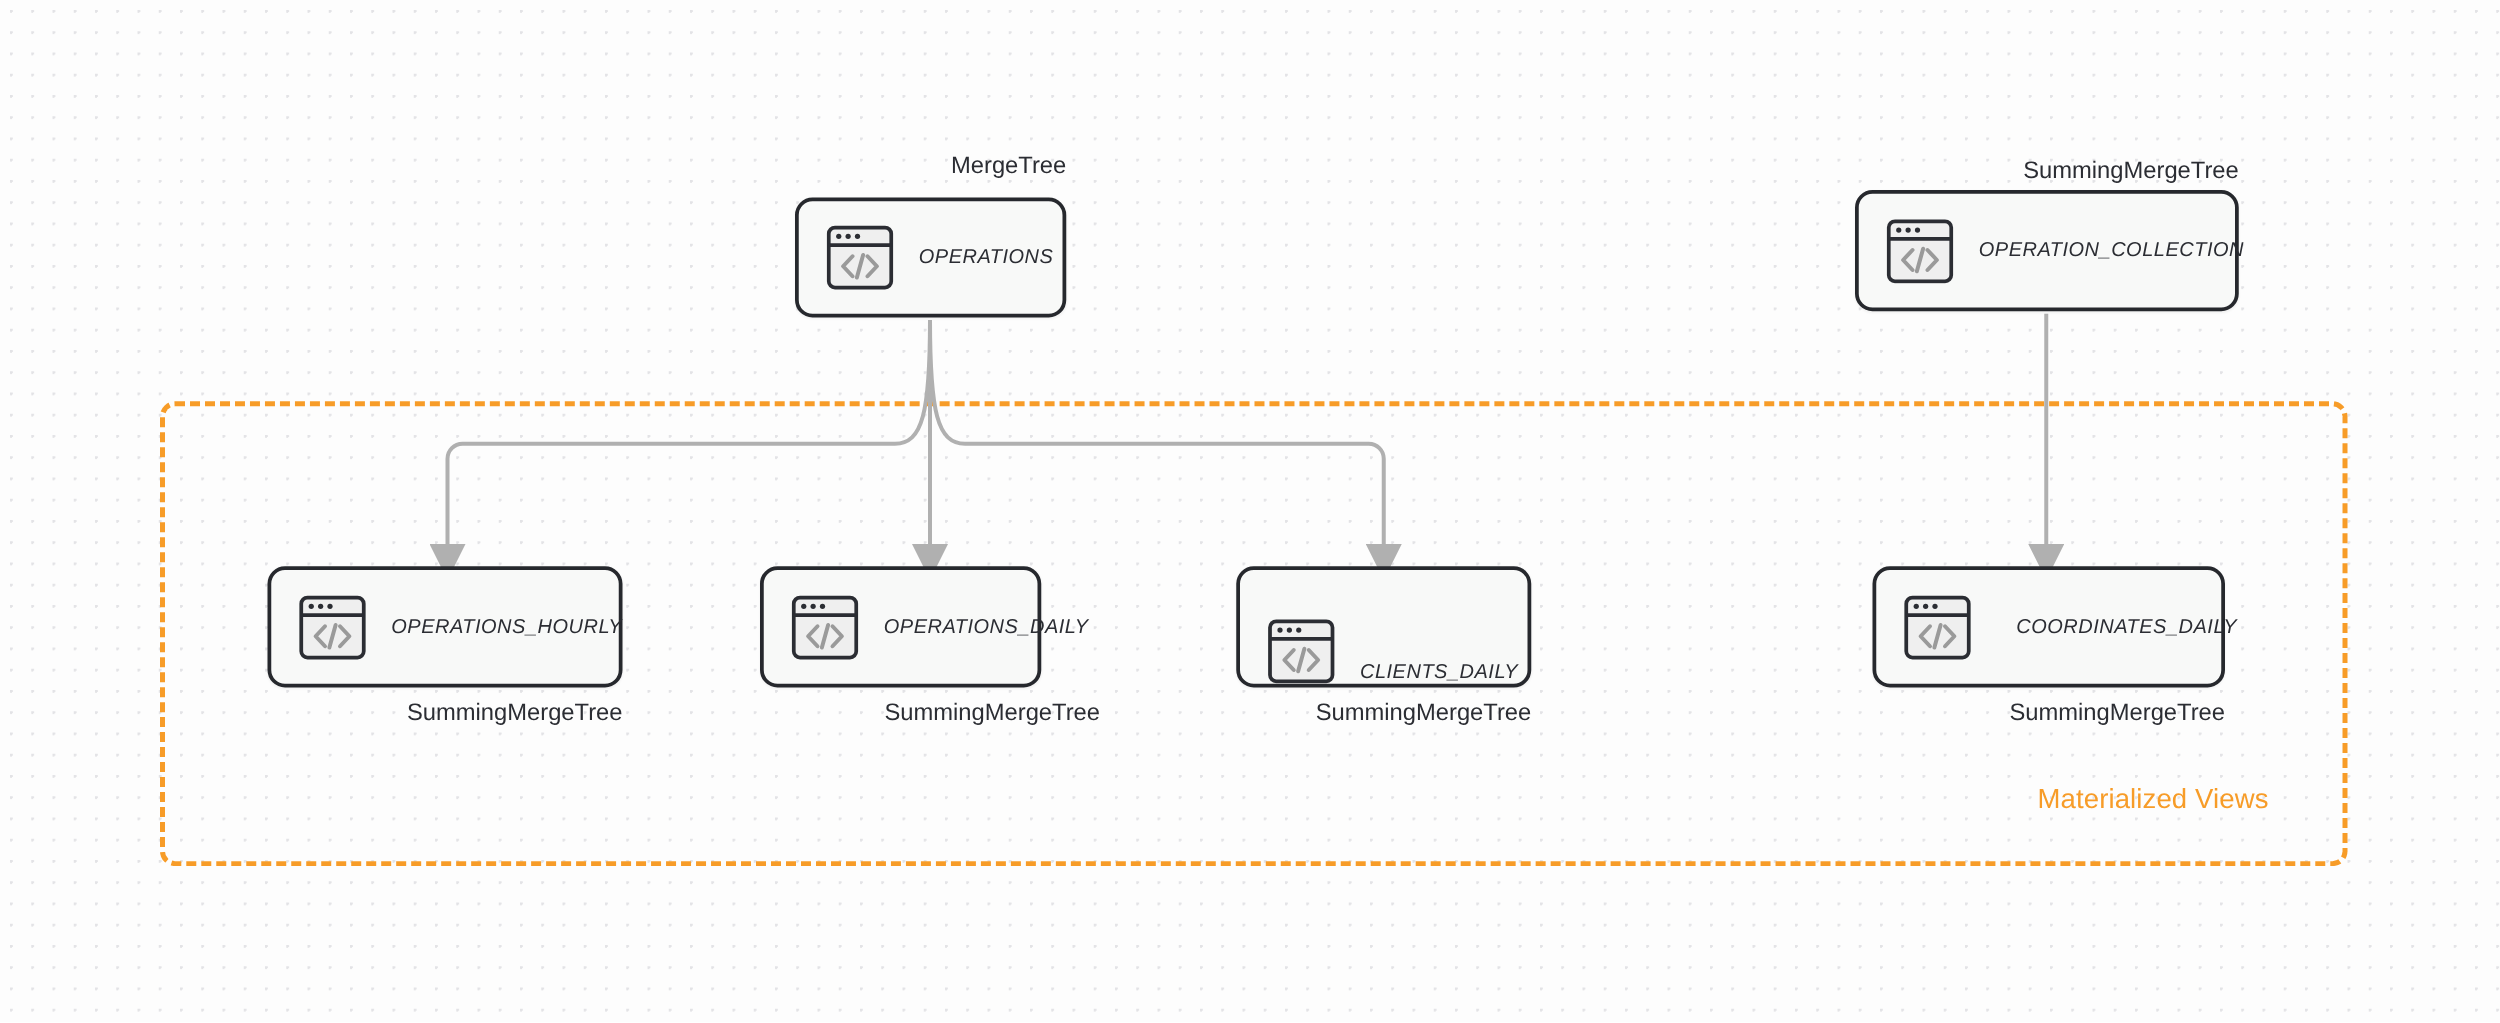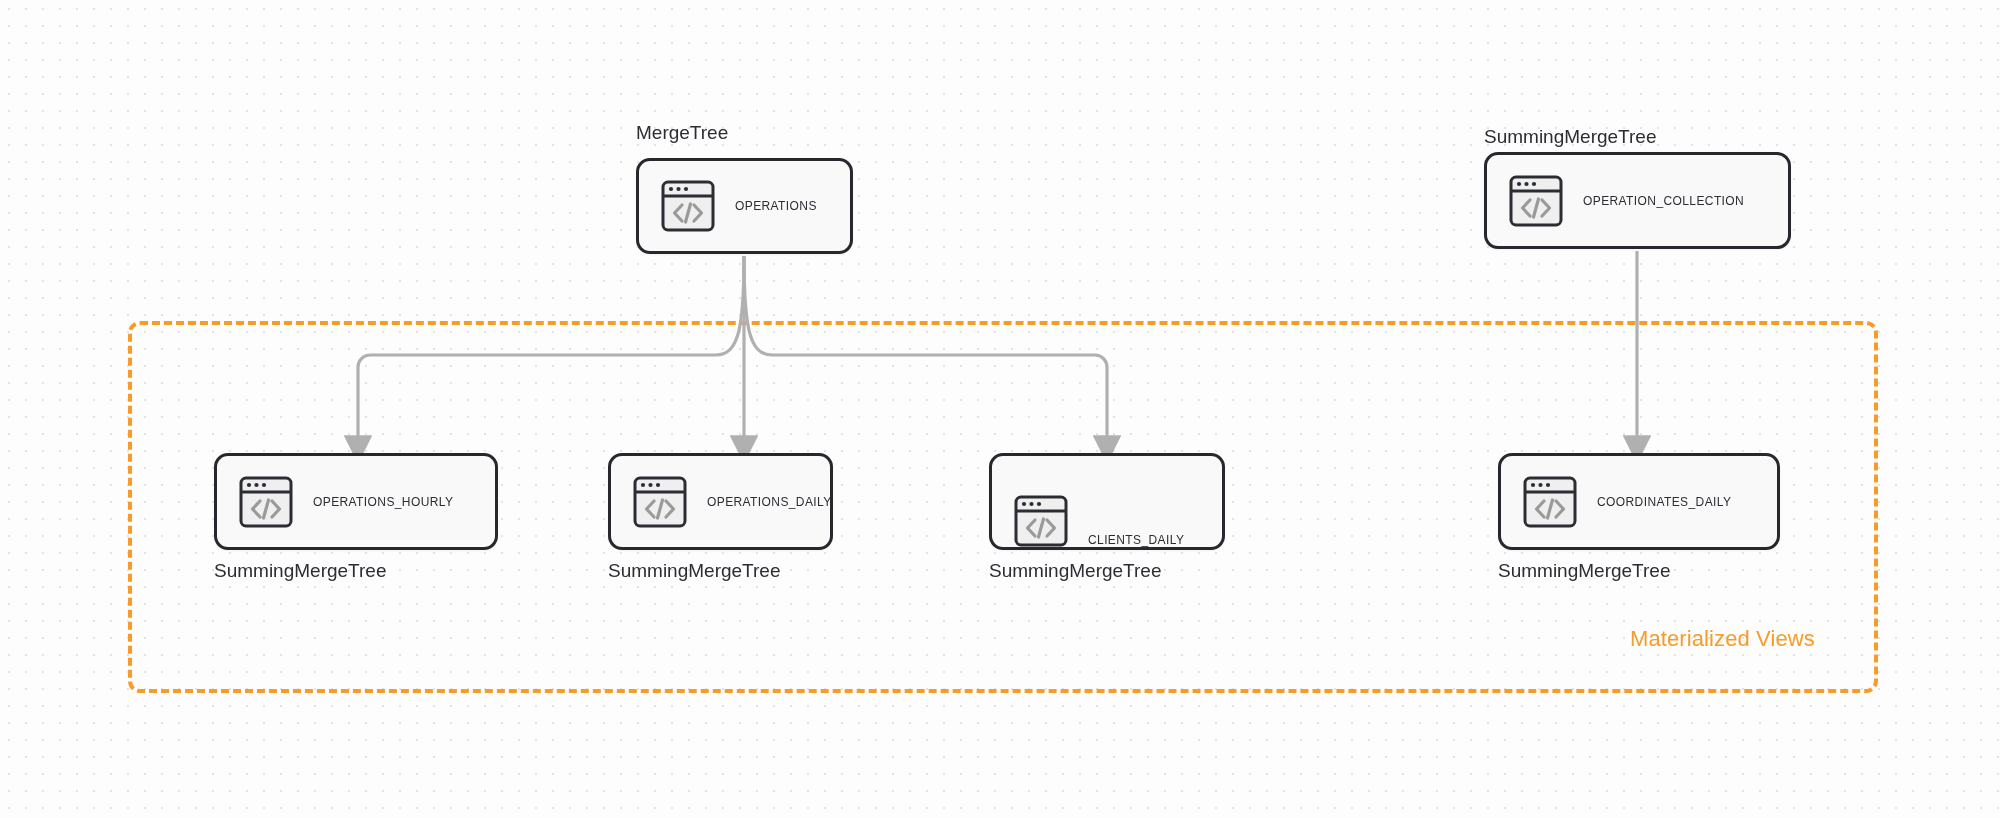--- a/index.html
+++ b/index.html
@@ -52,32 +52,33 @@
     box-sizing: border-box;
     background: #f8f9f8;
     border: 3px solid #26282d;
     border-radius: 14px;
     display: flex;
     align-items: center;
     padding-left: 22px;
     box-shadow: 0 1px 2px rgba(0,0,0,0.05);
   }
   .node-label {
-    font-size: 12px;
+    font-size: 16px;
+    font-style: italic;
     color: #2b2d33;
     letter-spacing: 0.4px;
     white-space: nowrap;
     margin-left: 20px;
   }
   .node-caption {
     position: absolute;
     font-size: 19px;
     color: #2b2d33;
     white-space: nowrap;
-    text-align: left;
+    text-align: right;
   }
 
   
   .code-icon {
     width: 54px;
     height: 52px;
     flex: 0 0 auto;
     display: block;
   }
 </style>
@@ -175,21 +176,21 @@
       <circle cx="17.5" cy="9" r="2.1" fill="#2b2d33"></circle>
       <circle cx="25" cy="9" r="2.1" fill="#2b2d33"></circle>
       <path d="M21 25 L13.5 33 L21 41" fill="none" stroke="#9a9a9a" stroke-width="3.2" stroke-linecap="round" stroke-linejoin="round"></path>
       <path d="M33 25 L40.5 33 L33 41" fill="none" stroke="#9a9a9a" stroke-width="3.2" stroke-linecap="round" stroke-linejoin="round"></path>
       <path d="M29.5 24 L24.5 42" fill="none" stroke="#9a9a9a" stroke-width="3.2" stroke-linecap="round"></path>
     </svg>
     <span class="node-label">CLIENTS_DAILY</span>
   </div>
   <div class="node-caption" style="left:989px; top:560px; width:236px;">SummingMergeTree</div>
 
-  <div class="node" style="left:1498px; top:453px; width:282px; height:97px;">
+  <div class="node" style="left:1498px; top:453px; width:282px; height:97px;gap:16px;">
     <svg class="code-icon" viewBox="0 0 54 52">
       <rect x="2" y="2" width="50" height="48" rx="5" ry="5" fill="#efefef" stroke="#2b2d33" stroke-width="3"></rect>
       <path d="M2 16 H52" stroke="#2b2d33" stroke-width="3"></path>
       <circle cx="10" cy="9" r="2.1" fill="#2b2d33"></circle>
       <circle cx="17.5" cy="9" r="2.1" fill="#2b2d33"></circle>
       <circle cx="25" cy="9" r="2.1" fill="#2b2d33"></circle>
       <path d="M21 25 L13.5 33 L21 41" fill="none" stroke="#9a9a9a" stroke-width="3.2" stroke-linecap="round" stroke-linejoin="round"></path>
       <path d="M33 25 L40.5 33 L33 41" fill="none" stroke="#9a9a9a" stroke-width="3.2" stroke-linecap="round" stroke-linejoin="round"></path>
       <path d="M29.5 24 L24.5 42" fill="none" stroke="#9a9a9a" stroke-width="3.2" stroke-linecap="round"></path>
     </svg>

